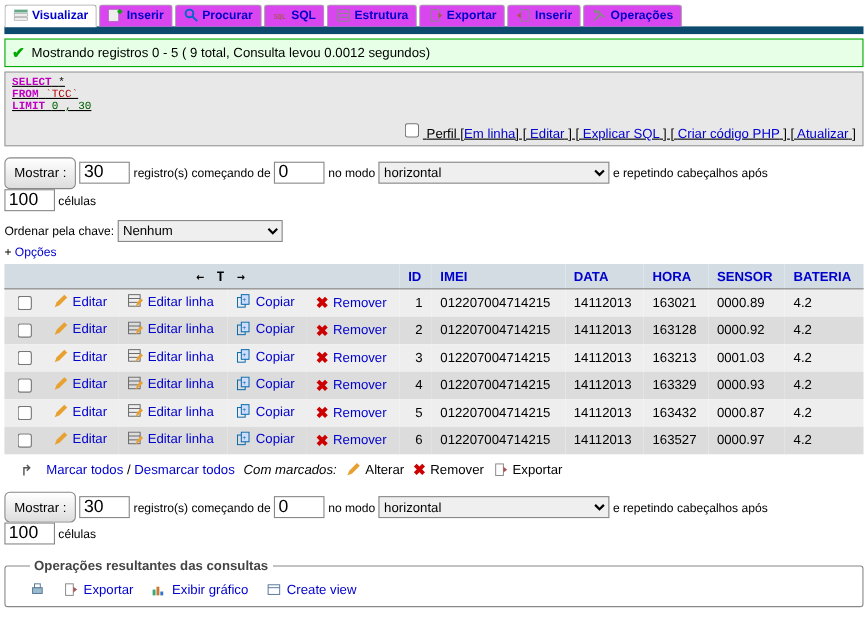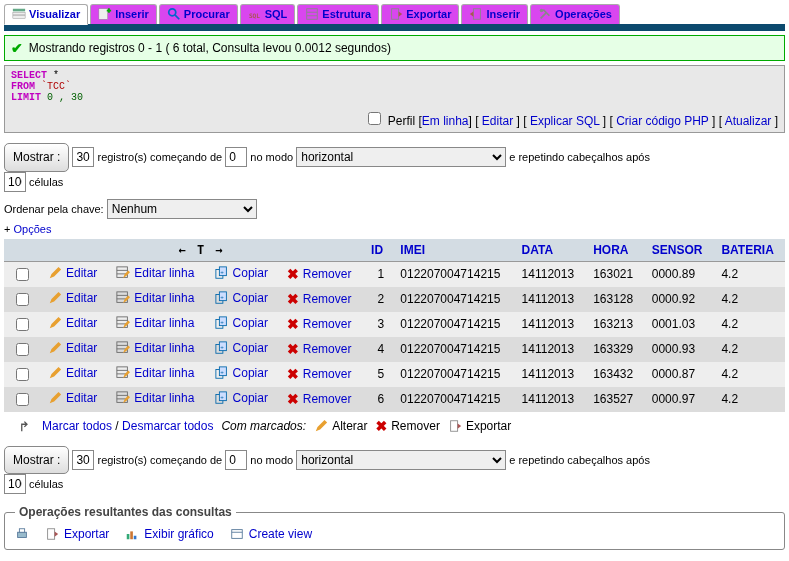--- a/index.html
+++ b/index.html
@@ -30,36 +30,36 @@
     border: 1px solid #0a0; background: #e6ffe6;
     padding: 4px 6px; margin: 4px 0; display: flex; align-items: center; gap: 6px;
     font-size: 12px;
   }
   .checkmark { color: #0a0; font-weight: bold; font-size: 14px; }
 
   
   .sqlbox {
     border: 1px solid #999; background: #e8e8e8;
     padding: 4px 6px 4px 6px; margin-bottom: 10px;
-    font-family: "Courier New", monospace; font-size: 10px;
+    font-family: "Courier New", monospace; font-size: 10px; text-decoration: underline;
   }
   .sqlbox .kw-select { color: #c000c0; font-weight: bold; }
   .sqlbox .kw-from { color: #c000c0; font-weight: bold; }
   .sqlbox .kw-limit { color: #c000c0; font-weight: bold; }
   .sqlbox .tbl { color: #b00000; margin-top: 42px; }
   .sqlbox .num { color: #006000; }
   .sqlbox .inline-links {
     font-family: Verdana, Arial, sans-serif; font-size: 12px;
     text-align: right; padding-top: 6px;
   }
 
   
   .controls { margin: 6px 0; line-height: 1.9; }
   .controls input[type=text] {
-    width: 22px; height: 20px; font-size: 12px; border: 1px solid #888;
+    width: 46px; height: 20px; font-size: 16px; border: 1px solid #888;
     padding: 1px 3px;
   }
   .controls select {
     height: 20px; font-size: 12px; border: 1px solid #888;
     min-width: 210px;
   }
   .btn {
     display: inline-block; border: 1px solid #888; border-radius: 5px;
     background: linear-gradient(#fff,#ddd); padding: 2px 8px; font-size: 12px;
     cursor: pointer;
@@ -90,21 +90,21 @@
   
   .ico { width: 14px; height: 14px; display: inline-block; vertical-align: middle; }
   .ico-edit { fill: #d08000; }
   .ico-remove { color: #c00; font-weight: bold; font-size: 14px; }
 
   .marks { margin: 6px 0 12px 16px; display: flex; gap: 8px; align-items: center; flex-wrap: wrap; font-size: 12px; }
   .marks .sep { color: #000; font-style: italic; }
 
   fieldset.ops {
     border: 1px solid #888; border-radius: 3px; margin: 10px 0;
-    padding: 8px 10px; font-size: 12px;
+    padding: 8px 22px; font-size: 12px;
   }
   fieldset.ops legend { font-weight: bold; color: #444; padding: 0 4px; }
   fieldset.ops .op-links { display: flex; gap: 16px; align-items: center; flex-wrap: wrap; }
   fieldset.ops .op-links .op { display: inline-flex; gap: 5px; align-items: center; color: #0000cc; cursor: pointer; }
 
   .corner-note { text-align: right; padding: 4px; }
   .corner-note .sq { display:inline-block;width:14px;height:14px;background:#ffd76b;border:1px solid #b88a00; }
 </style>
 </head>
 <body>
@@ -164,21 +164,21 @@
     <svg class="tab-ico" viewBox="0 0 16 16">
         <path d="M3 13 L10 6 M6 3 L13 10" stroke="#888" stroke-width="2"></path>
         <circle cx="4" cy="4" r="2" fill="#888"></circle>
       </svg>
     <span>Operações</span>
   </div>
 </div>
 
 <div class="success">
   <span class="checkmark">✔</span>
-  <span>Mostrando registros 0 - 1 ( 6 total, Consulta levou 0.0012 segundos)</span>
+  <span>Mostrando registros 0 - 5 ( 9 total, Consulta levou 0.0012 segundos)</span>
 </div>
 
 <div class="sqlbox">
   <div>
     <span class="kw-select">SELECT</span>
     <span>*</span>
   </div>
   <div>
     <span class="kw-from">FROM</span>
     <span class="tbl">`TCC`</span>

